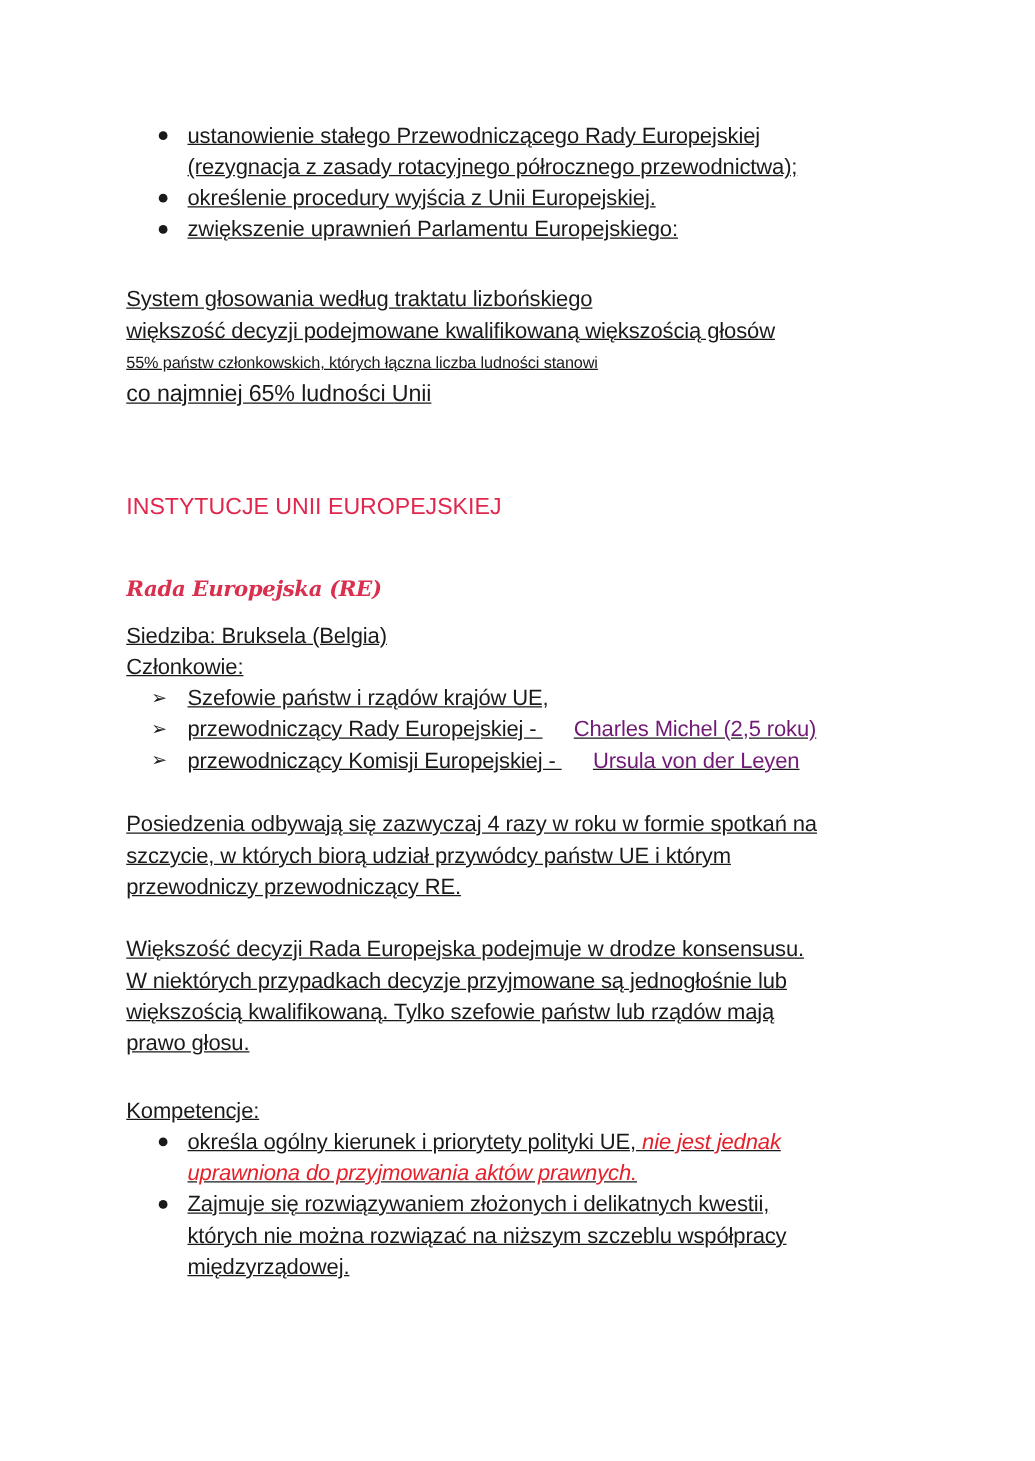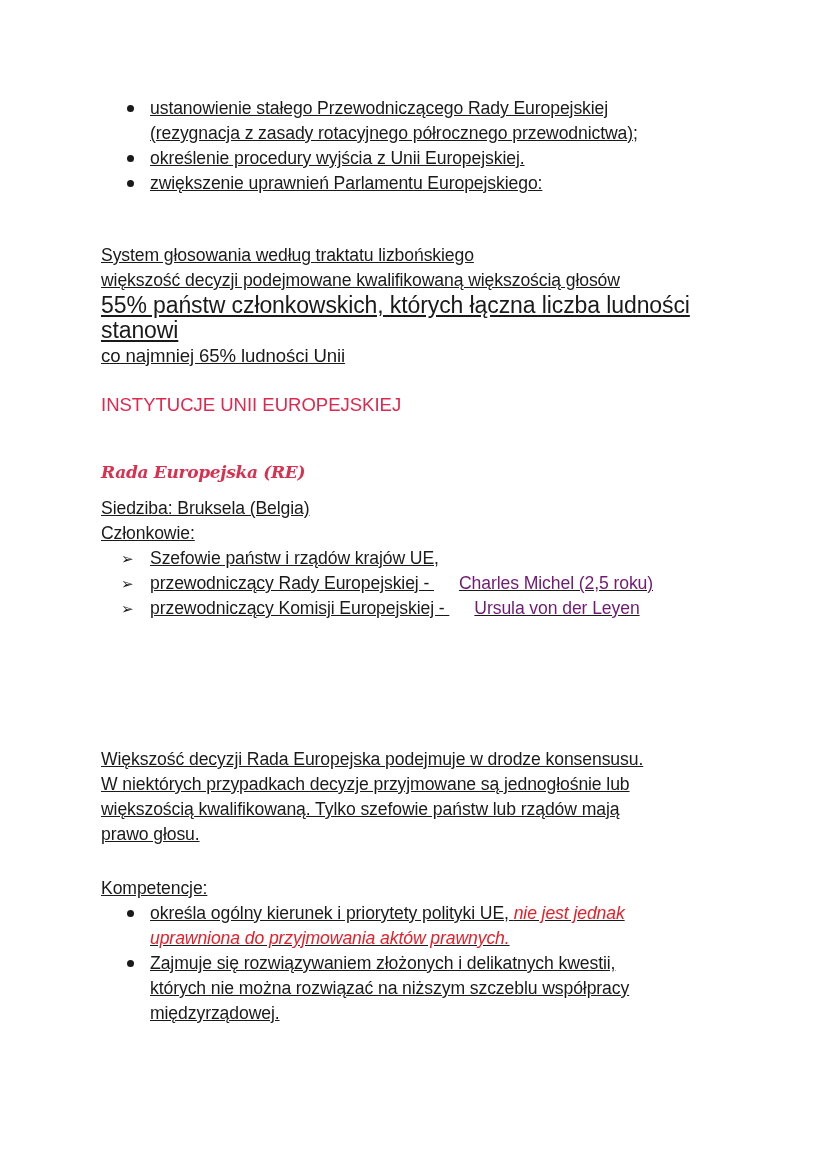--- a/index.html
+++ b/index.html
@@ -99,24 +99,24 @@
         <span class="bullet"></span>
         <span>określenie procedury wyjścia z Unii Europejskiej.</span>
       </li>
       <li>
         <span class="bullet"></span>
         <span>zwiększenie uprawnień Parlamentu Europejskiego:</span>
       </li>
     </ul>
   </div>
 
-  <div class="block text" style="top:243px;">
+  <div class="block text" style="top:227px;">
     <div>System głosowania według traktatu lizbońskiego</div>
     <div>większość decyzji podejmowane kwalifikowaną większością głosów</div>
-    <div style="font-size:23px;">55% państw członkowskich, których łączna liczba ludności stanowi</div>
+    <div style="font-size:13px;">55% państw członkowskich, których łączna liczba ludności stanowi</div>
     <div style="font-size:18.6px;">co najmniej 65% ludności Unii</div>
   </div>
 
   <div class="block heading" style="top:392px;">INSTYTUCJE UNII EUROPEJSKIEJ</div>
 
   <div class="block script-heading" style="top:459px;">Rada Europejska (RE)</div>
 
   <div class="block text" style="top:496px;">
     <div>Siedziba: Bruksela (Belgia)</div>
     <div>Członkowie:</div>
@@ -129,20 +129,25 @@
         <span class="arrow">➢</span>
         <span>przewodniczący Rady Europejskiej - </span><span class="red">Charles Michel (2,5 roku)</span>
       </li>
       <li>
         <span class="arrow">➢</span>
         <span>przewodniczący Komisji Europejskiej - </span><span class="red">Ursula von der Leyen</span>
       </li>
     </ul>
   </div>
 
+  <div class="block text" style="top:647px;">
+    <div>Posiedzenia odbywają się zazwyczaj 4 razy w roku w formie spotkań na</div>
+    <div>szczycie, w których biorą udział przywódcy państw UE i którym</div>
+    <div>przewodniczy przewodniczący RE.</div>
+  </div>
 
   <div class="block text" style="top:747px;">
     <div>Większość decyzji Rada Europejska podejmuje w drodze konsensusu.</div>
     <div>W niektórych przypadkach decyzje przyjmowane są jednogłośnie lub</div>
     <div>większością kwalifikowaną. Tylko szefowie państw lub rządów mają</div>
     <div>prawo głosu.</div>
   </div>
 
   <div class="block text" style="top:876px;">
     <div>Kompetencje:</div>

